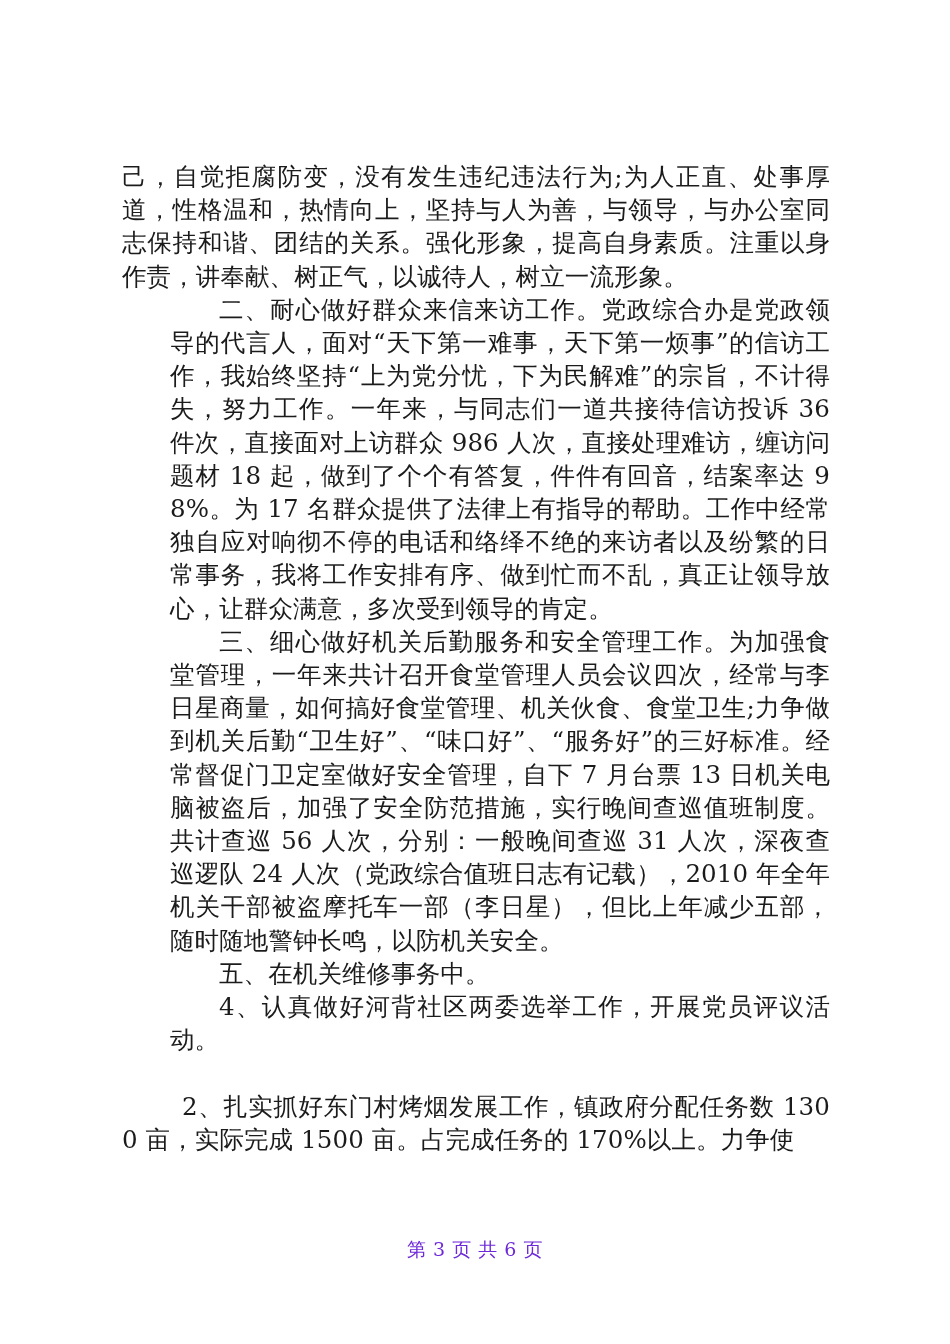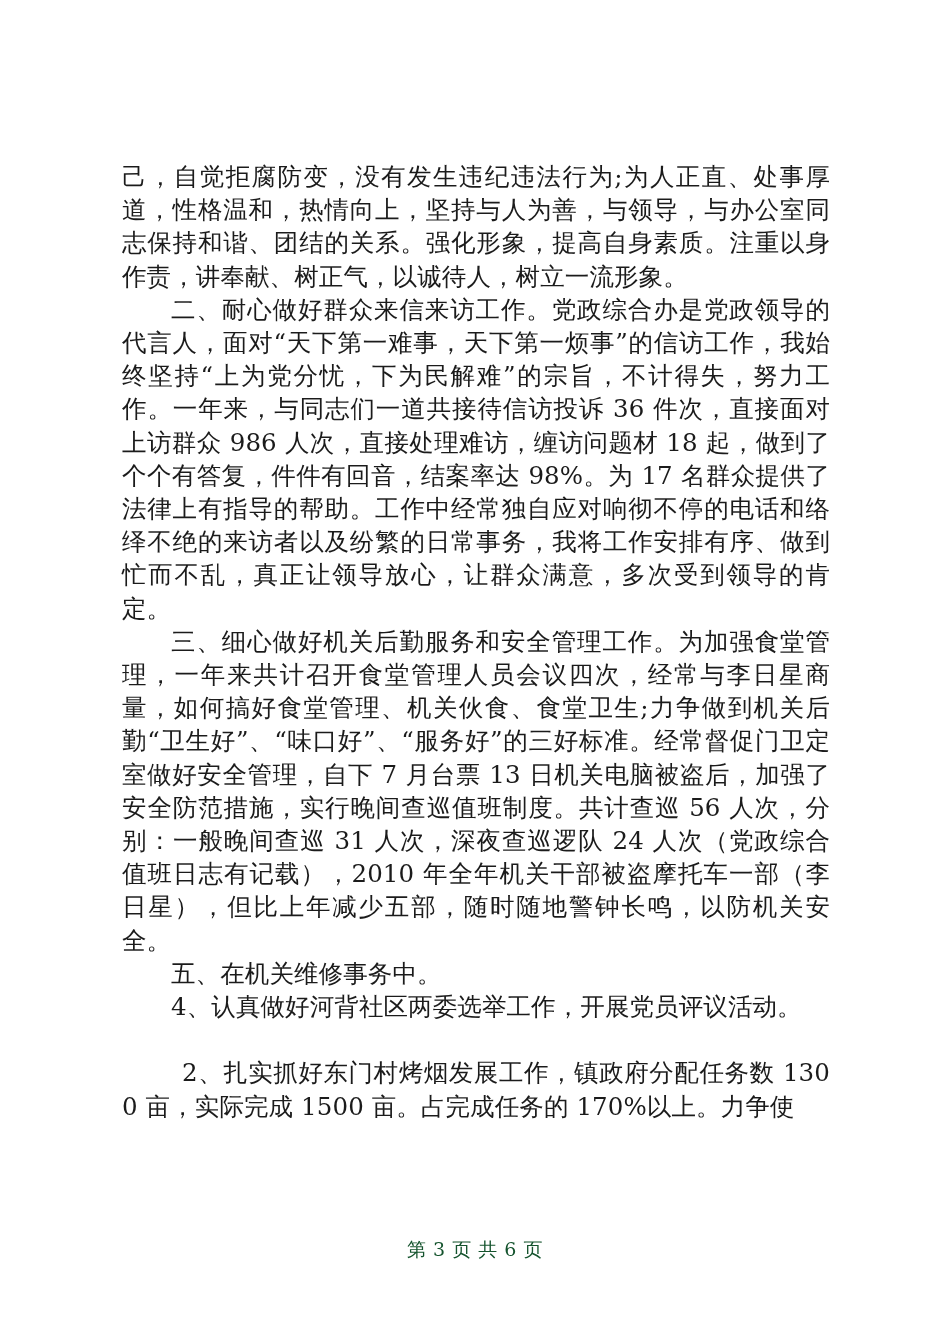--- a/index.html
+++ b/index.html
@@ -35,40 +35,41 @@
     text-align: justify;
     text-justify: inter-character;
     letter-spacing: 0.1px;
     font-weight: 400;
     word-break: break-all;
     white-space: normal;
   }
 
   .para.indent {
     text-indent: 49px;
+    margin-left: 48px;
   }
 
   .para.indent-wide {
     text-indent: 60px;
   }
 
   
   .spacer-line {
     height: 33.2px;
   }
 
   .footer {
     position: absolute;
     left: 0;
     top: 1237px;
     width: 950px;
     text-align: center;
     font-family: "DejaVu Serif", "Liberation Serif", serif;
     font-size: 19px;
-    color: #14532d;
+    color: #6d28d9;
     letter-spacing: 0.5px;
   }
 </style>
 </head>
 <body>
 
 <div class="page">
 
   <div class="doc-body">
 

